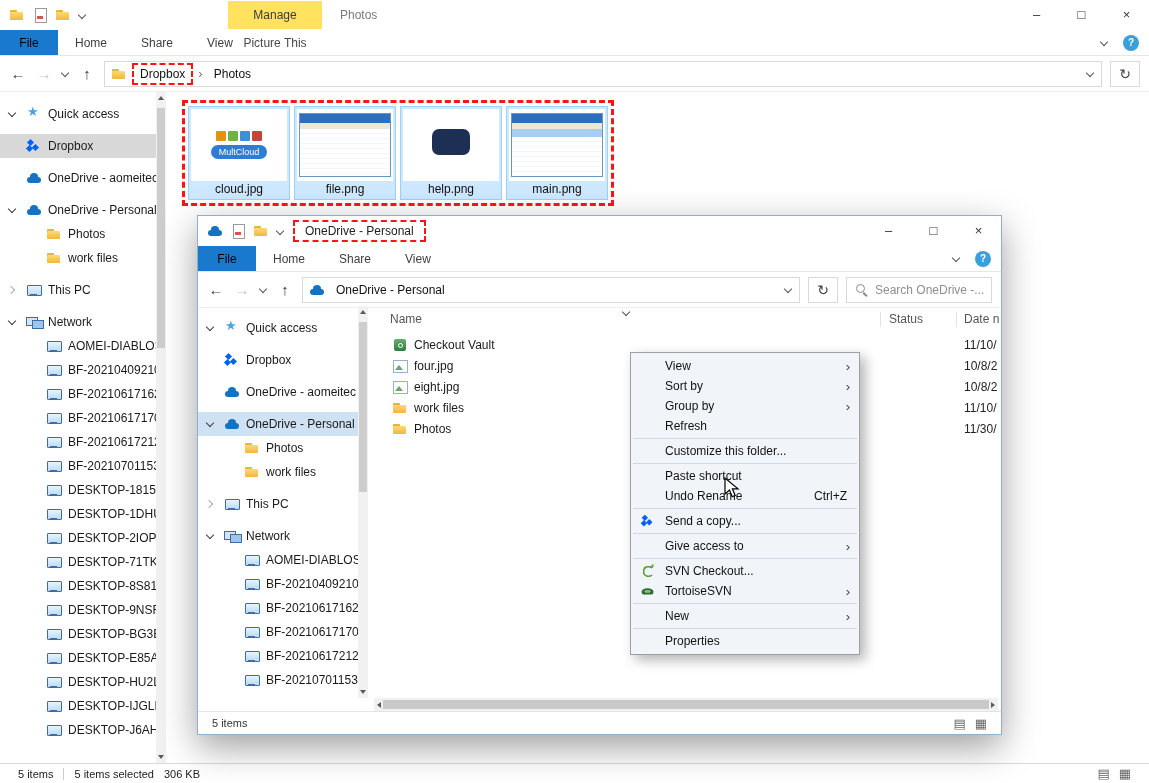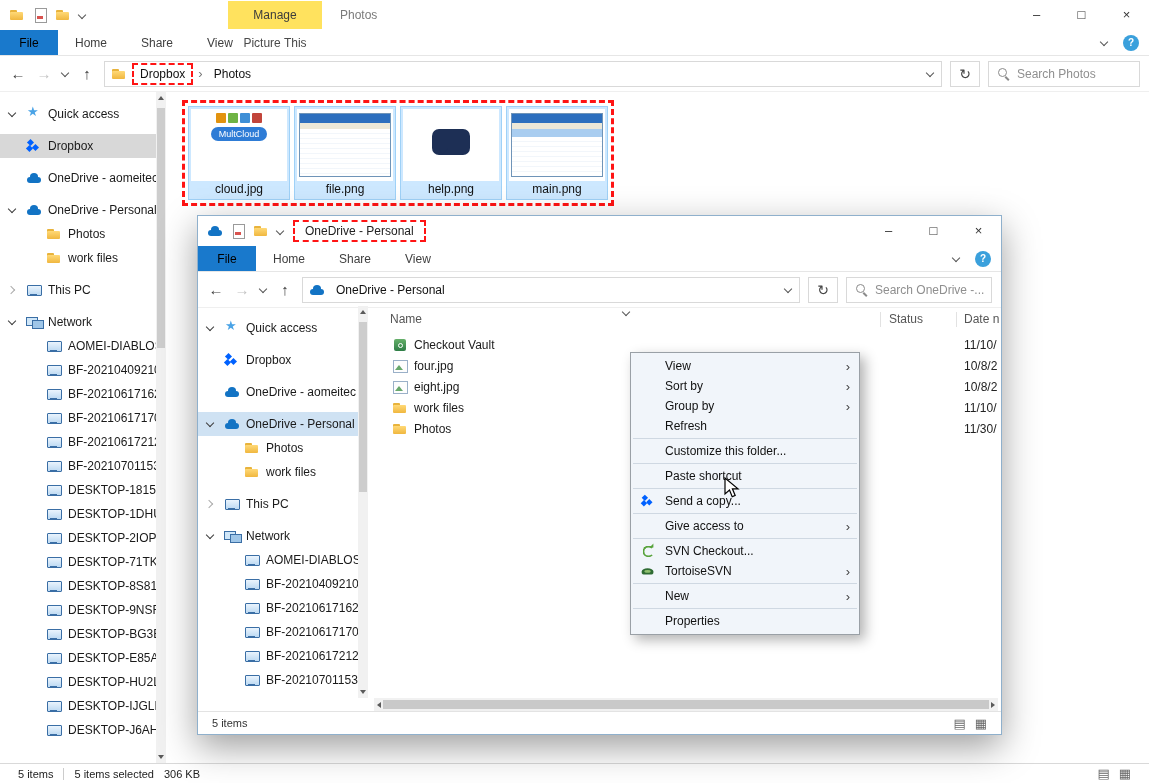--- a/index.html
+++ b/index.html
@@ -89,21 +89,21 @@
   .thumb{height:72px;background:#fff;display:flex;align-items:center;justify-content:center;overflow:hidden}
   .fname{text-align:center;font-size:12px;height:16px;line-height:16px;color:#111;overflow:hidden}
   .wt{width:92px;height:64px;border:1px solid #6f94b8;background:#fff;display:flex;flex-direction:column}
   .wt-tb{height:9px;background:#2d6fbe}
   .wt-menu{height:6px;background:#ece8d8}
   .wt-head{height:8px;background:#a9cdf0}
   .wt-body{flex:1;background:repeating-linear-gradient(#ffffff 0,#ffffff 4px,#e5edf6 5px)}
   .wt-body.list{background:linear-gradient(90deg,#dde8f2 0,#dde8f2 16px,transparent 16px),repeating-linear-gradient(#ffffff 0,#ffffff 4px,#e5edf6 5px)}
   .bub{width:38px;height:26px;background:#1d2f55;border-radius:7px;position:relative;margin-top:-6px}
   .bub::after{content:"";position:absolute;left:7px;bottom:-7px;width:0;height:0;border:7px solid transparent;border-top-color:#1d2f55;border-left-width:3px;border-right-width:6px}
-  .mc{width:92px;height:64px;background:#fff;display:flex;flex-direction:column;align-items:center;justify-content:flex-start;gap:4px}
+  .mc{width:92px;height:64px;background:#fff;display:flex;flex-direction:column;align-items:center;justify-content:center;gap:4px}
   .mc-cubes{display:flex;gap:2px}
   .mc-cubes i{width:10px;height:10px;display:block;border-radius:1px}
   .mc-banner{background:#2e7cd6;color:#fff;font-size:9px;padding:2px 8px;border-radius:8px;white-space:nowrap}
 
   .statusbar{position:absolute;left:0;right:0;bottom:0;height:20px;border-top:1px solid #d9d9d9;display:flex;align-items:center;gap:10px;padding:0 18px;font-size:11px;color:#222;background:#fff}
   .sdiv{width:1px;height:12px;background:#ccc}
   .views{margin-left:auto;display:flex;gap:9px;font-size:13px;color:#666}
 
   
   .overlay{position:absolute;left:197px;top:215px;width:805px;height:520px;background:#fff;border:1px solid #8fb0cc;box-shadow:0 12px 34px rgba(0,0,0,.38);z-index:10}
@@ -179,24 +179,20 @@
       <div class="crumbbox">
         <span class="ic ic-folder"></span>
         <span class="crumb red-dash2">Dropbox</span>
         <span class="csep">›</span>
         <span class="crumb">Photos</span>
         <span class="chev boxr"></span>
       </div>
       <div class="refreshbox">
         <span>↻</span>
       </div>
-      <div class="searchbox" style="width:152px">
-        <span class="ic-search"></span>
-        <input class="searchinput" placeholder="Search Photos" style="">
-      </div>
     </div>
 
     <div class="main-body">
       <div class="sidewrap">
         <div class="side" id="main-side">
             <div class="srow">
               <span class="exp open"></span>
               <span class="ic ic-star"></span>
               <span class="lbl">Quick access</span>
             </div>
@@ -552,20 +548,24 @@
         <span class="mlbl">Refresh</span>
       </div>
       <div class="msep"></div>
       <div class="mitem">
         <span class="mlbl">Customize this folder...</span>
       </div>
       <div class="msep"></div>
       <div class="mitem">
         <span class="mlbl">Paste shortcut</span>
       </div>
+      <div class="mitem">
+        <span class="mlbl">Undo Rename</span>
+        <span class="msc">Ctrl+Z</span>
+      </div>
       <div class="msep"></div>
       <div class="mitem">
         <span class="mic ic ic-dropbox"></span>
         <span class="mlbl">Send a copy...</span>
       </div>
       <div class="msep"></div>
       <div class="mitem">
         <span class="mlbl">Give access to</span>
         <span class="marrow">›</span>
       </div>

